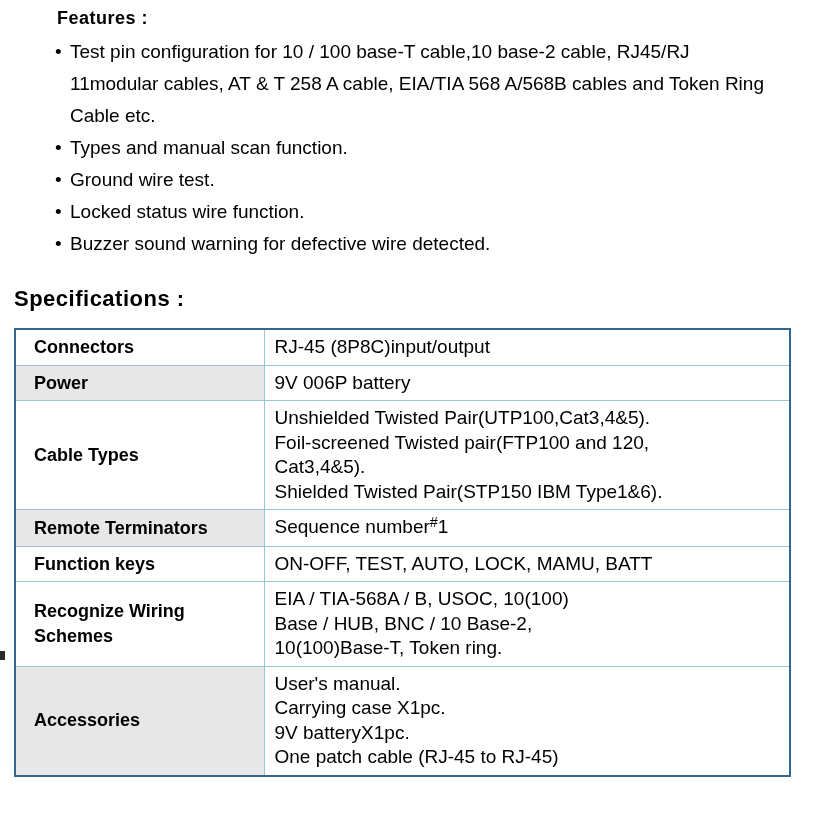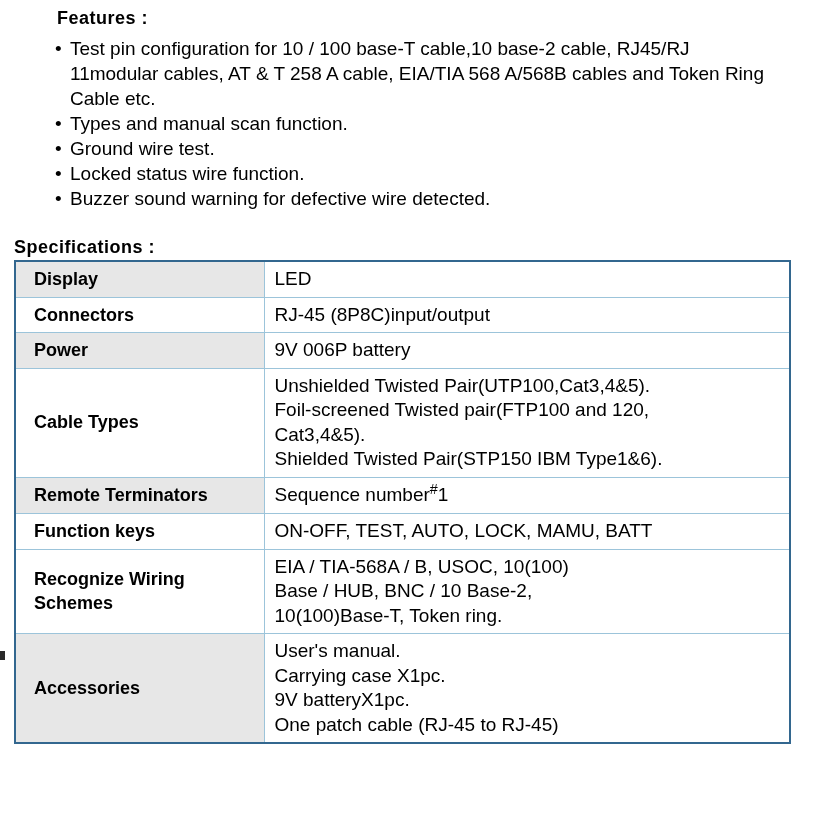--- a/index.html
+++ b/index.html
@@ -29,43 +29,43 @@
   .features-heading {
     font-size: 18px;
     font-weight: bold;
     letter-spacing: 0.5px;
     margin-bottom: 7px;
   }
   .features-list {
     list-style: none;
     width: 726px;
     font-size: 19px;
-    line-height: 25px;
+    line-height: 32px;
   }
   .features-list li {
     position: relative;
     padding-left: 13px;
   }
   .features-list li::before {
     content: "\2022";
     position: absolute;
     left: -2px;
     top: 0;
     font-size: 19px;
   }
   
   .specs {
     margin-top: 26px;
     padding-left: 14px;
   }
   .specs-heading {
-    font-size: 18px;
+    font-size: 22px;
     font-weight: bold;
     letter-spacing: 0.5px;
-    margin-bottom: 2px;
+    margin-bottom: 16px;
   }
   table.specs-table {
     width: 777px;
     border-collapse: collapse;
     table-layout: fixed;
     border: 2px solid var(--outer-border);
   }
   .specs-table td {
     border: 1px solid var(--inner-border);
     vertical-align: middle;
@@ -116,24 +116,20 @@
       <li>Locked status wire function.</li>
       <li>Buzzer sound warning for defective wire detected.</li>
     </ul>
   </div>
 
   <div class="specs">
     <div class="specs-heading">Specifications :</div>
     <table class="specs-table">
       <tbody>
         <tr>
-          <td class="label-cell shaded">Display</td>
-          <td class="value-cell">LED</td>
-        </tr>
-        <tr>
           <td class="label-cell">Connectors</td>
           <td class="value-cell">RJ-45 (8P8C)input/output</td>
         </tr>
         <tr>
           <td class="label-cell shaded">Power</td>
           <td class="value-cell">9V 006P battery</td>
         </tr>
         <tr>
           <td class="label-cell">Cable Types</td>
           <td class="value-cell">Unshielded Twisted Pair(UTP100,Cat3,4&amp;5).

